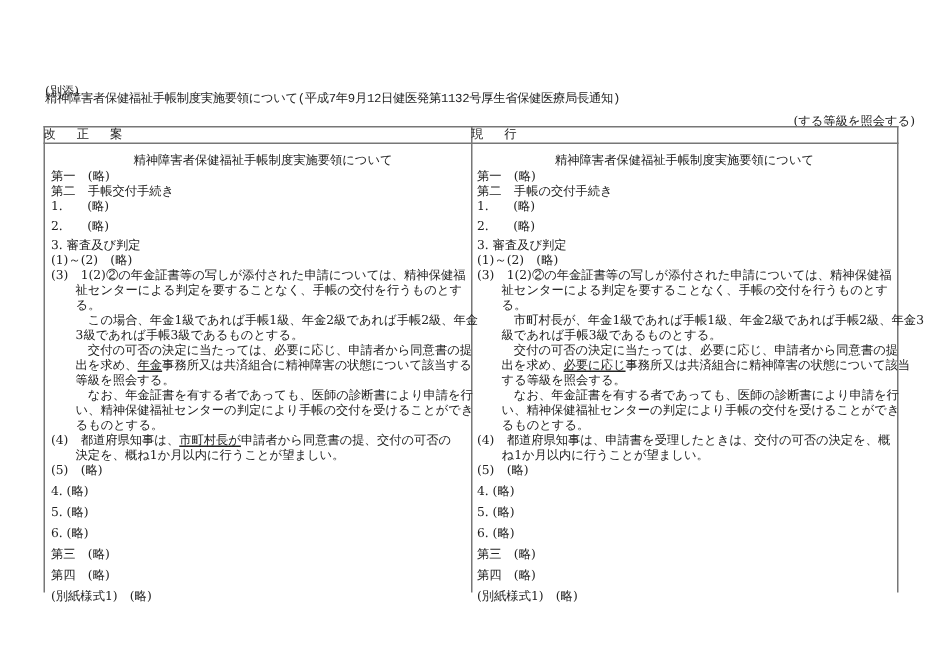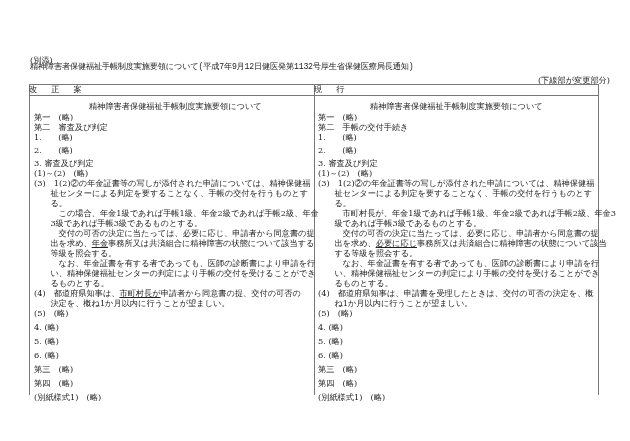--- a/index.html
+++ b/index.html
@@ -14,36 +14,36 @@
   .col { position:absolute; top:0; }
   .col-head { position:absolute; top:0; height:11px; text-align:left; letter-spacing:14px; font-size:8.2px; line-height:11px; }
   .row { position:absolute; left:0; white-space:nowrap; }
   .u { text-decoration:underline; }
 </style>
 </head>
 <body>
 
 <div class="abs" id="annex">(別添)</div>
 <div class="abs" id="doc-title">精神障害者保健福祉手帳制度実施要領について(平成7年9月12日健医発第1132号厚生省保健医療局長通知)</div>
-<div class="abs" id="note">(下線部が変更部分)</div>
+<div class="abs" id="note">(する等級を照会する)</div>
 
 <div class="table">
 
   <div class="tline" style="left:0;top:0;width:570px;height:1px;"></div>
   <div class="tline" style="left:0;top:11px;width:570px;height:1px;"></div>
   <div class="tline" style="left:0;top:0;width:1px;height:311px;"></div>
   <div class="tline" style="left:285px;top:0;width:1px;height:311px;"></div>
   <div class="tline" style="left:569px;top:0;width:1px;height:311px;"></div>
 
   <div class="col" style="left:0;width:285px;">
     <div class="col-head" style="left:0;width:285px;">改正案</div>
     <div class="row" style="left:60px;top:17px;">精神障害者保健福祉手帳制度実施要領について</div>
     <div style="position:absolute;left:5px;top:28px;">
       <div class="row" style="top:0px">第一　(略)</div>
-      <div class="row" style="top:10px">第二　審査及び判定</div>
+      <div class="row" style="top:10px">第二　手帳交付手続き</div>
       <div class="row" style="top:20px">1.　　(略)</div>
       <div class="row" style="top:33px">2.　　(略)</div>
       <div class="row" style="top:46px">3. 審査及び判定</div>
       <div class="row" style="top:56px">(1)～(2)　(略)</div>
       <div class="row" style="top:66px">(3)　1(2)②の年金証書等の写しが添付された申請については、精神保健福</div>
       <div class="row" style="top:76px">　　祉センターによる判定を要することなく、手帳の交付を行うものとす</div>
       <div class="row" style="top:86px">　　る。</div>
       <div class="row" style="top:96px">　　　この場合、年金1級であれば手帳1級、年金2級であれば手帳2級、年金</div>
       <div class="row" style="top:106px">　　3級であれば手帳3級であるものとする。</div>
       <div class="row" style="top:116px">　　　交付の可否の決定に当たっては、必要に応じ、申請者から同意書の提</div>

